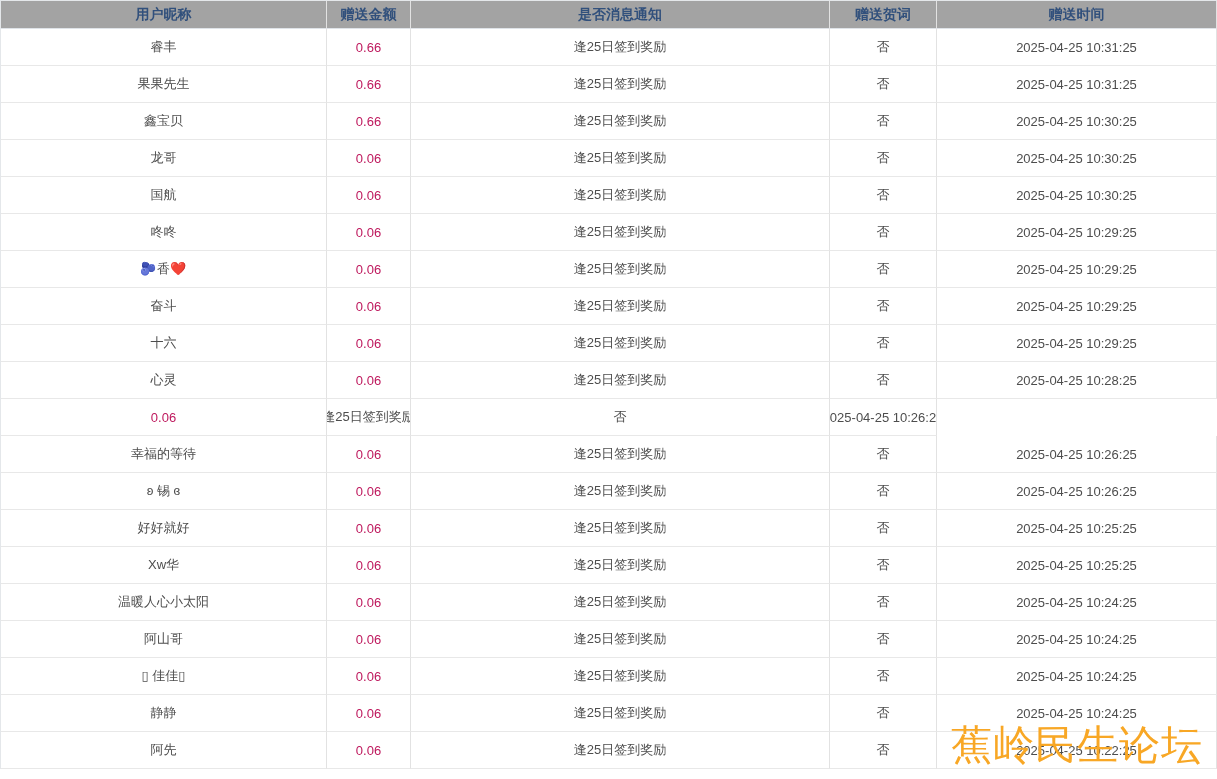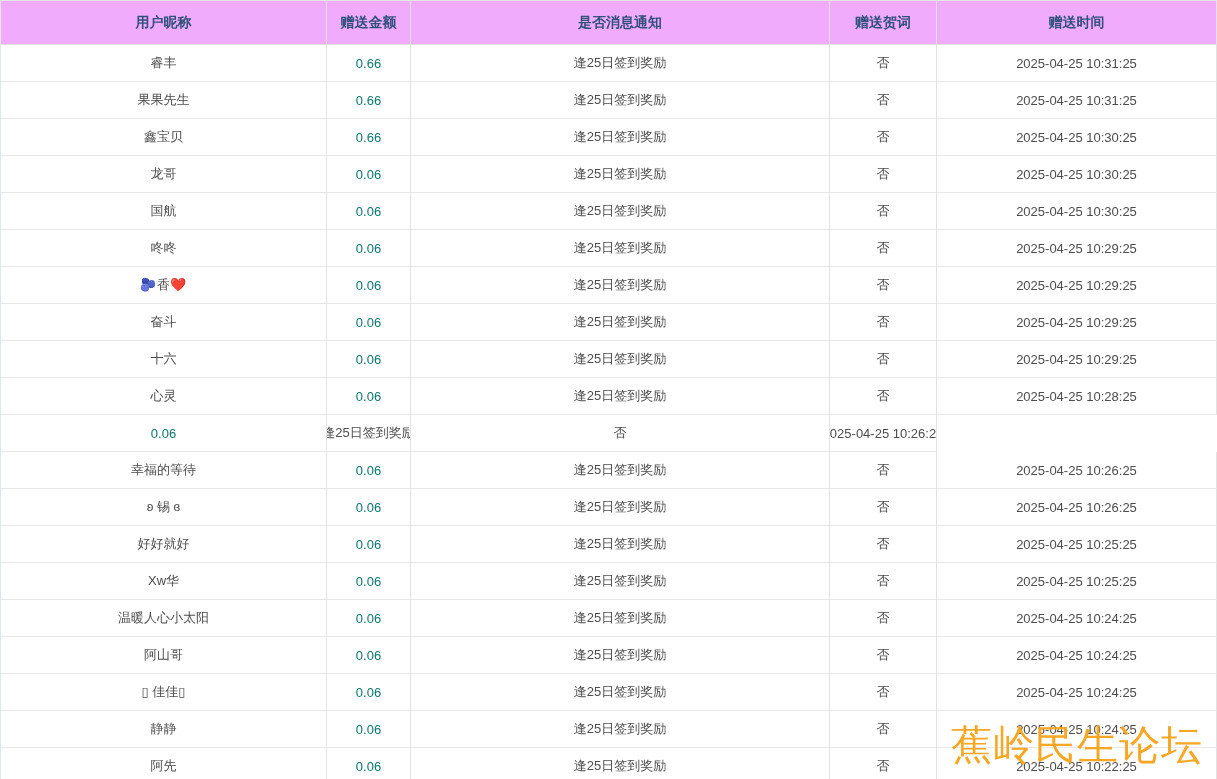--- a/index.html
+++ b/index.html
@@ -26,28 +26,28 @@
     height: 37px;
     border-bottom: 1px solid #e8e8e8;
     border-right: 1px solid #e2e2e2;
     font-size: 13px;
     color: #4d4d4d;
     background: #ffffff;
     white-space: nowrap;
     overflow: hidden;
   }
   .thead .cell {
-    height: 44px;
-    background: #f0abfc;
+    height: 28px;
+    background: #a3a3a3;
     color: #31507c;
     font-weight: bold;
     font-size: 14px;
     border-bottom: 1px solid #dfe3e8;
   }
-  .cell.amount { color: #0f766e; }
+  .cell.amount { color: #be185d; }
   .watermark {
     position: absolute;
     top: 718px;
     right: 14px;
     font-size: 41px;
     letter-spacing: 1px;
     color: #f8a725;
     font-family: "DejaVu Serif", "Liberation Serif", serif;
     pointer-events: none;
     z-index: 5;

